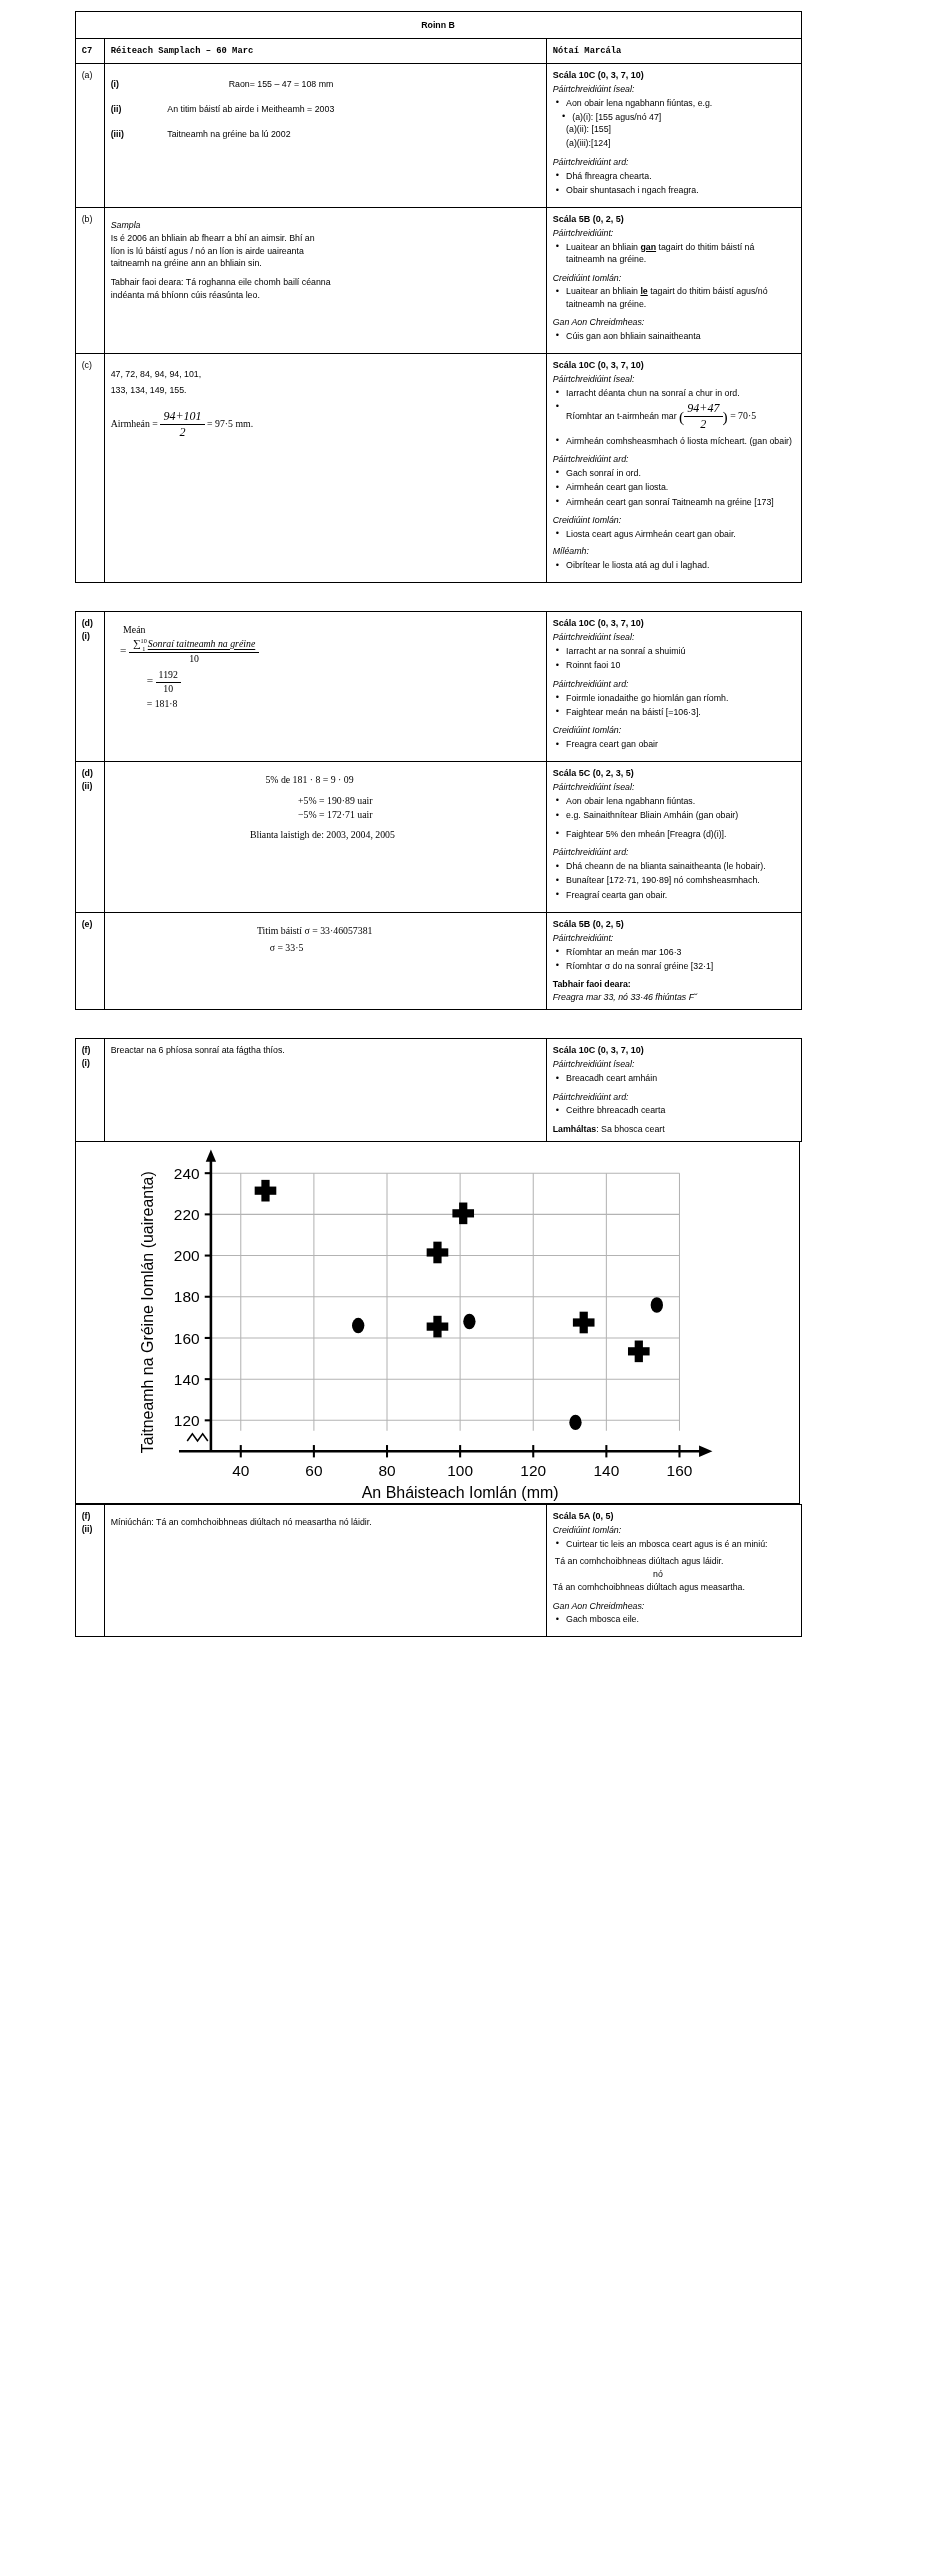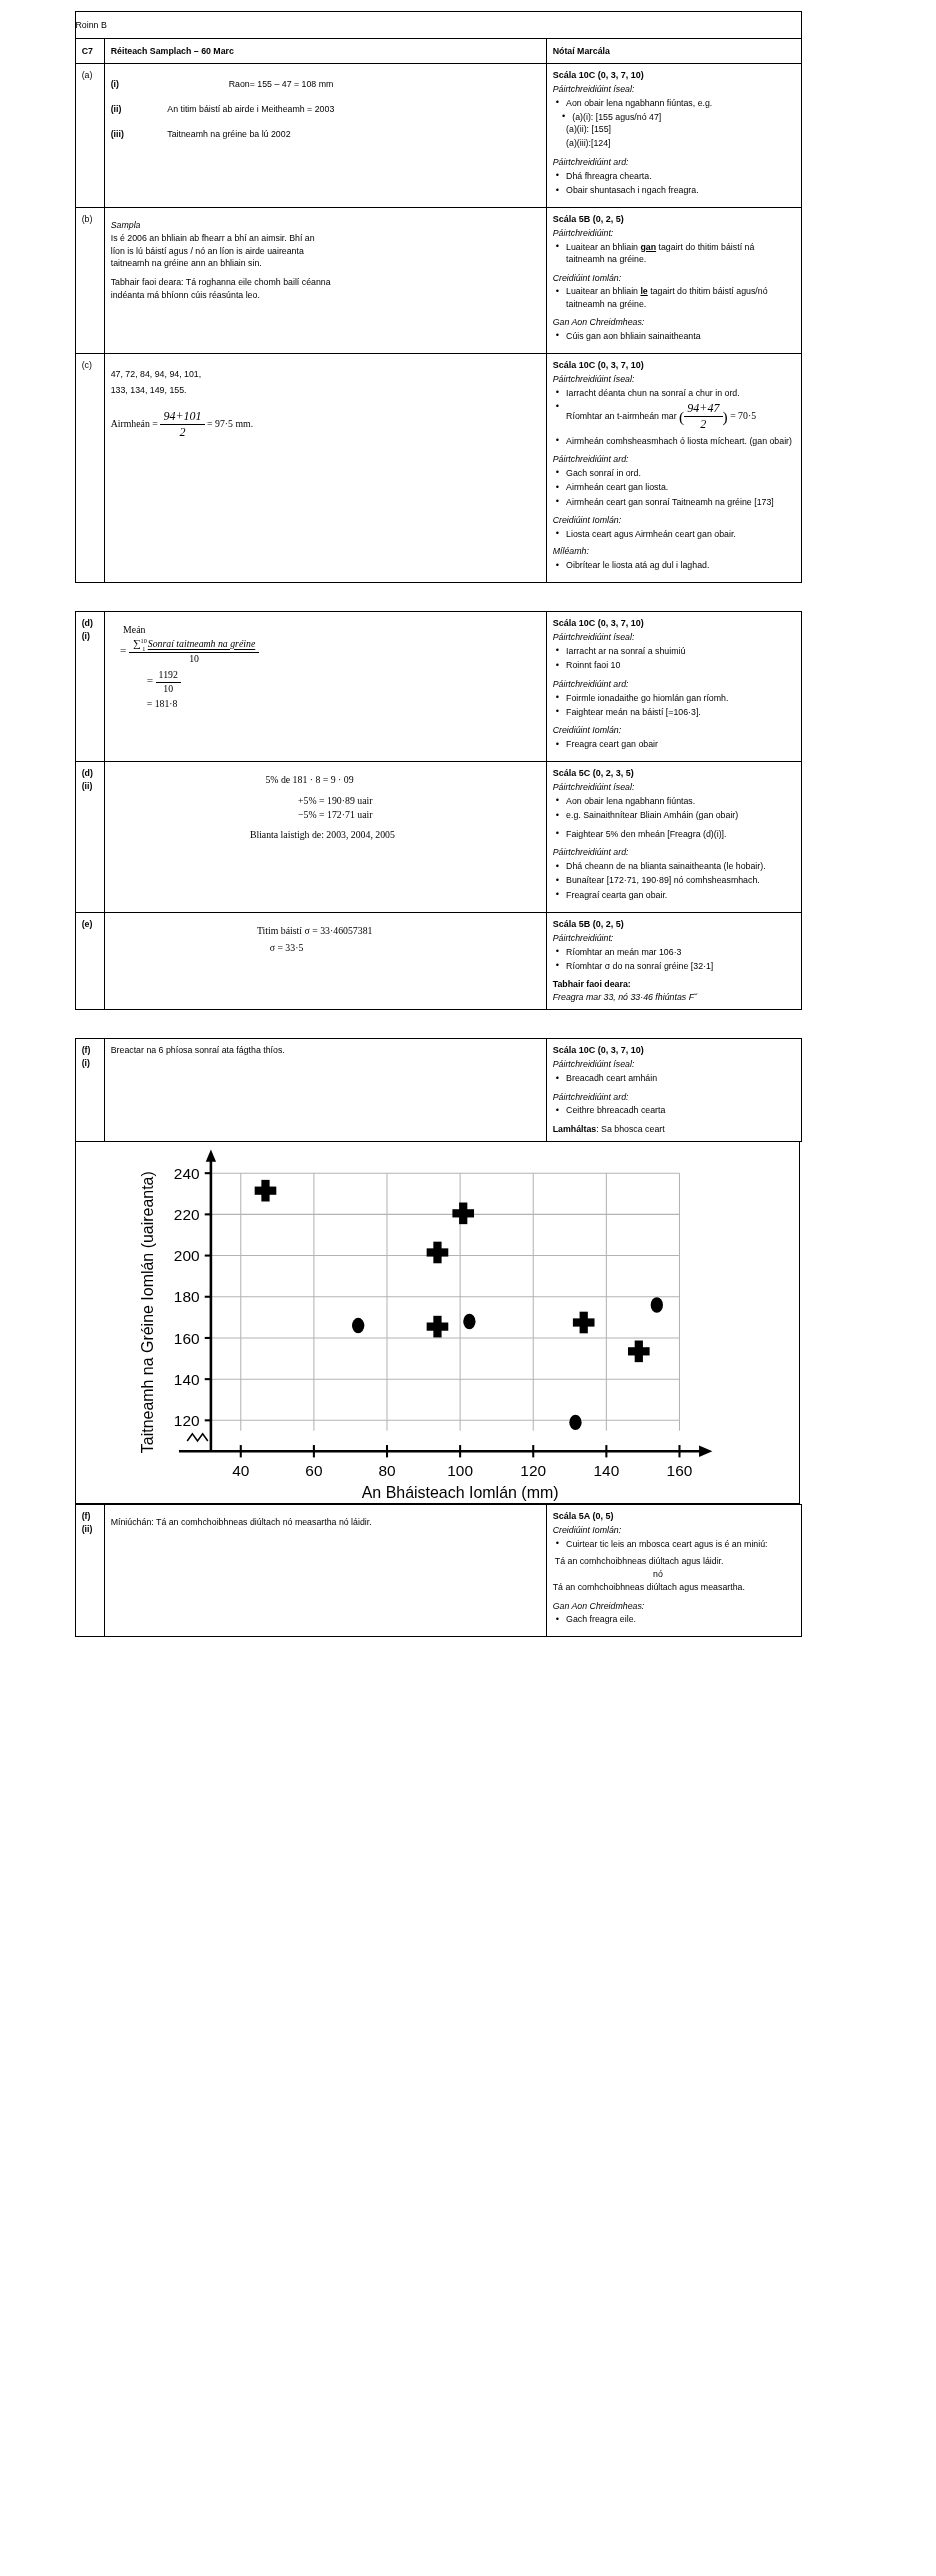--- a/index.html
+++ b/index.html
@@ -14,27 +14,28 @@
   .block{margin:0 auto;}
   table.grid{border-collapse:collapse;table-layout:fixed;}
   table.grid td{
     border:0.8px solid #000;
     vertical-align:top;
     padding:5.2px 6.2px;
     font-size:8.8px;
     line-height:1.45;
   }
   .hdr-title{
-    font-weight:normal;
+    text-align:center;
+    font-weight:bold;
     font-size:10.3px;
     padding:7.2px 0 6.2px 0 !important;
     border-bottom:1.5px solid #000 !important;
   }
   .col-lbl{width:29px;text-align:left;font-weight:bold;font-size:9.8px;}
-  .hdrrow td{font-weight:bold;font-size:9.8px;padding-top:4.6px;padding-bottom:4.6px;}
+  .hdrrow td{font-weight:bold;font-size:9.8px;padding-top:4.6px;padding-bottom:4.6px;font-family:Liberation Mono, monospace;}
   .scale{font-weight:bold;font-size:9px;margin:0 0 1px 0;}
   .ital{font-style:italic;}
   ul.bl{margin:1px 0 5.2px 0;padding-left:11.3px;list-style:none;}
   ul.bl li{position:relative;margin:0 0 2.1px 0;padding-left:2.1px;line-height:1.4;}
   ul.bl li:before{content:"\2022";position:absolute;left:-8.2px;top:-0.5px;font-size:9.3px;}
   .sub{margin-top:6.2px;}
   .sp{height:6.2px;}
   .gap{height:28px;}
   .u{text-decoration:underline;font-weight:bold;text-align:right;}
   .center{text-align:center;}
@@ -465,21 +466,21 @@
         <div class="scale">Scála 5A (0, 5)</div>
         <div class="ital">Creidiúint Iomlán:</div>
         <ul class="bl">
           <li>Cuirtear tic leis an mbosca ceart agus is é an miniú:</li>
         </ul>
         <div style="margin-left:2.1px">Tá an comhchoibhneas diúltach agus láidir.</div>
         <div class="center" style="margin:0 0 0 -31px">nó</div>
         <div style="margin-left:0">Tá an comhchoibhneas diúltach agus measartha.</div>
         <div class="ital sub">Gan Aon Chreidmheas:</div>
         <ul class="bl">
-          <li>Gach freagra eile.</li>
+          <li>Gach mbosca eile.</li>
         </ul>
       </td>
     </tr>
   </tbody>
       </table>
   </div>
 
 </div>
 
 

